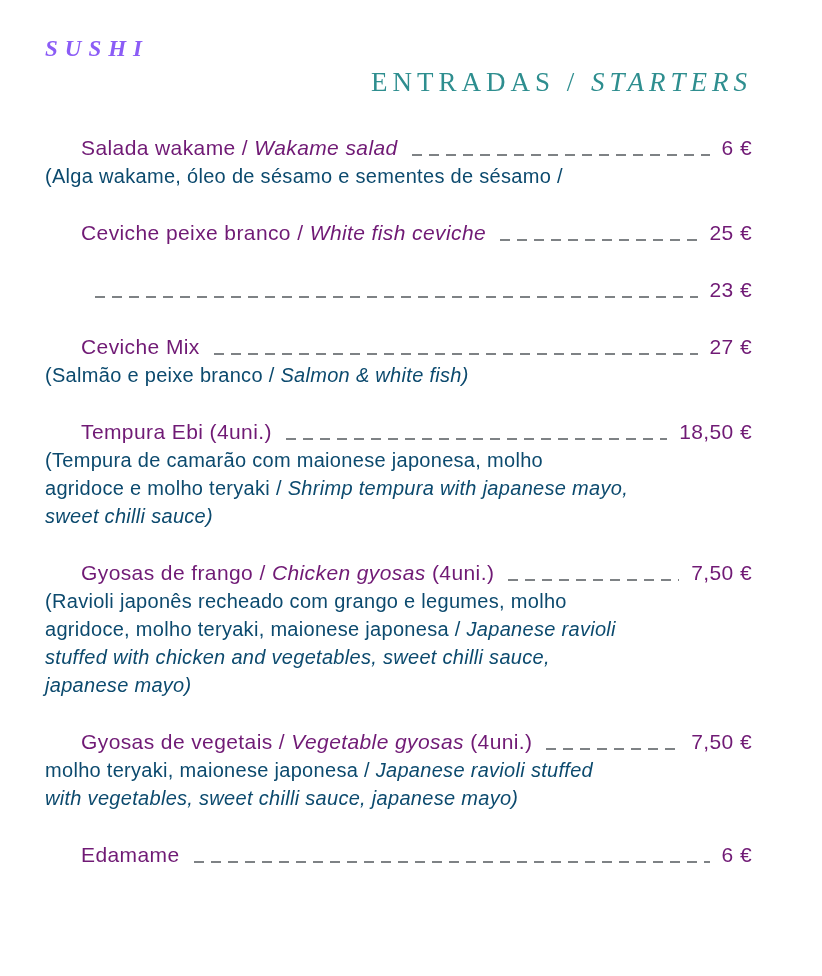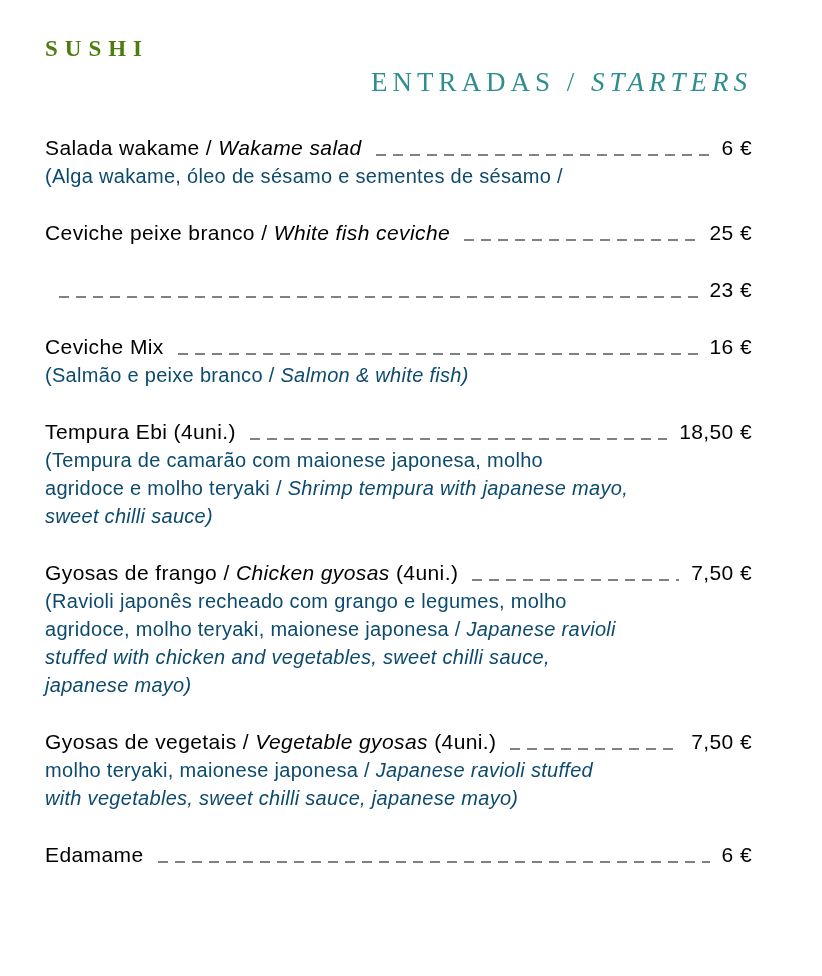--- a/index.html
+++ b/index.html
@@ -9,42 +9,44 @@
     -webkit-font-smoothing: antialiased;
   }
   .page { padding: 36px 70px 0 45px; box-sizing: border-box; width: 822px; }
 
   .header { margin-bottom: 36px; }
   .section-title {
     font-family: "Liberation Serif", serif;
     font-weight: 700;
     font-size: 23px;
     letter-spacing: 7px;
-    color: #4d7c0f;
+    color: #8b5cf6;
+    font-style: italic;
   }
   .section-subtitle {
     font-family: "Liberation Serif", serif;
     font-weight: 400;
     font-size: 27px;
     letter-spacing: 5px;
     color: #2e8e8f;
     margin-top: 5px;
     text-align: right;
   }
   .section-subtitle .en { font-style: italic; }
 
   .items { }
   .item { margin-bottom: 29px; }
   .row {
     display: flex;
     align-items: baseline;
     font-size: 21px;
     line-height: 28px;
-    color: #000000;
+    color: #701a75;
     letter-spacing: 0.4px;
+    margin-left: 36px;
   }
   .name { white-space: pre; }
   .leader {
     flex: 1 1 auto;
     min-width: 18px;
     height: 2px;
     align-self: flex-end;
     margin: 0 12px 6px 14px;
     background: repeating-linear-gradient(90deg, #7e8285 0 10px, transparent 10px 17px);
   }
@@ -87,21 +89,21 @@
       <div class="item">
         <div class="row">
           <span class="leader"></span>
           <span class="price">23 €</span>
         </div>
       </div>
       <div class="item">
         <div class="row">
           <span class="name"><span>Ceviche Mix</span></span>
           <span class="leader"></span>
-          <span class="price">16 €</span>
+          <span class="price">27 €</span>
         </div>
         <div class="desc"><span>(Salmão e peixe branco / </span><span class="i">Salmon &amp; white fish)</span></div>
       </div>
       <div class="item">
         <div class="row">
           <span class="name"><span>Tempura Ebi (4uni.)</span></span>
           <span class="leader"></span>
           <span class="price">18,50 €</span>
         </div>
         <div class="desc"><span>(Tempura de camarão com maionese japonesa, molho</span></div>

